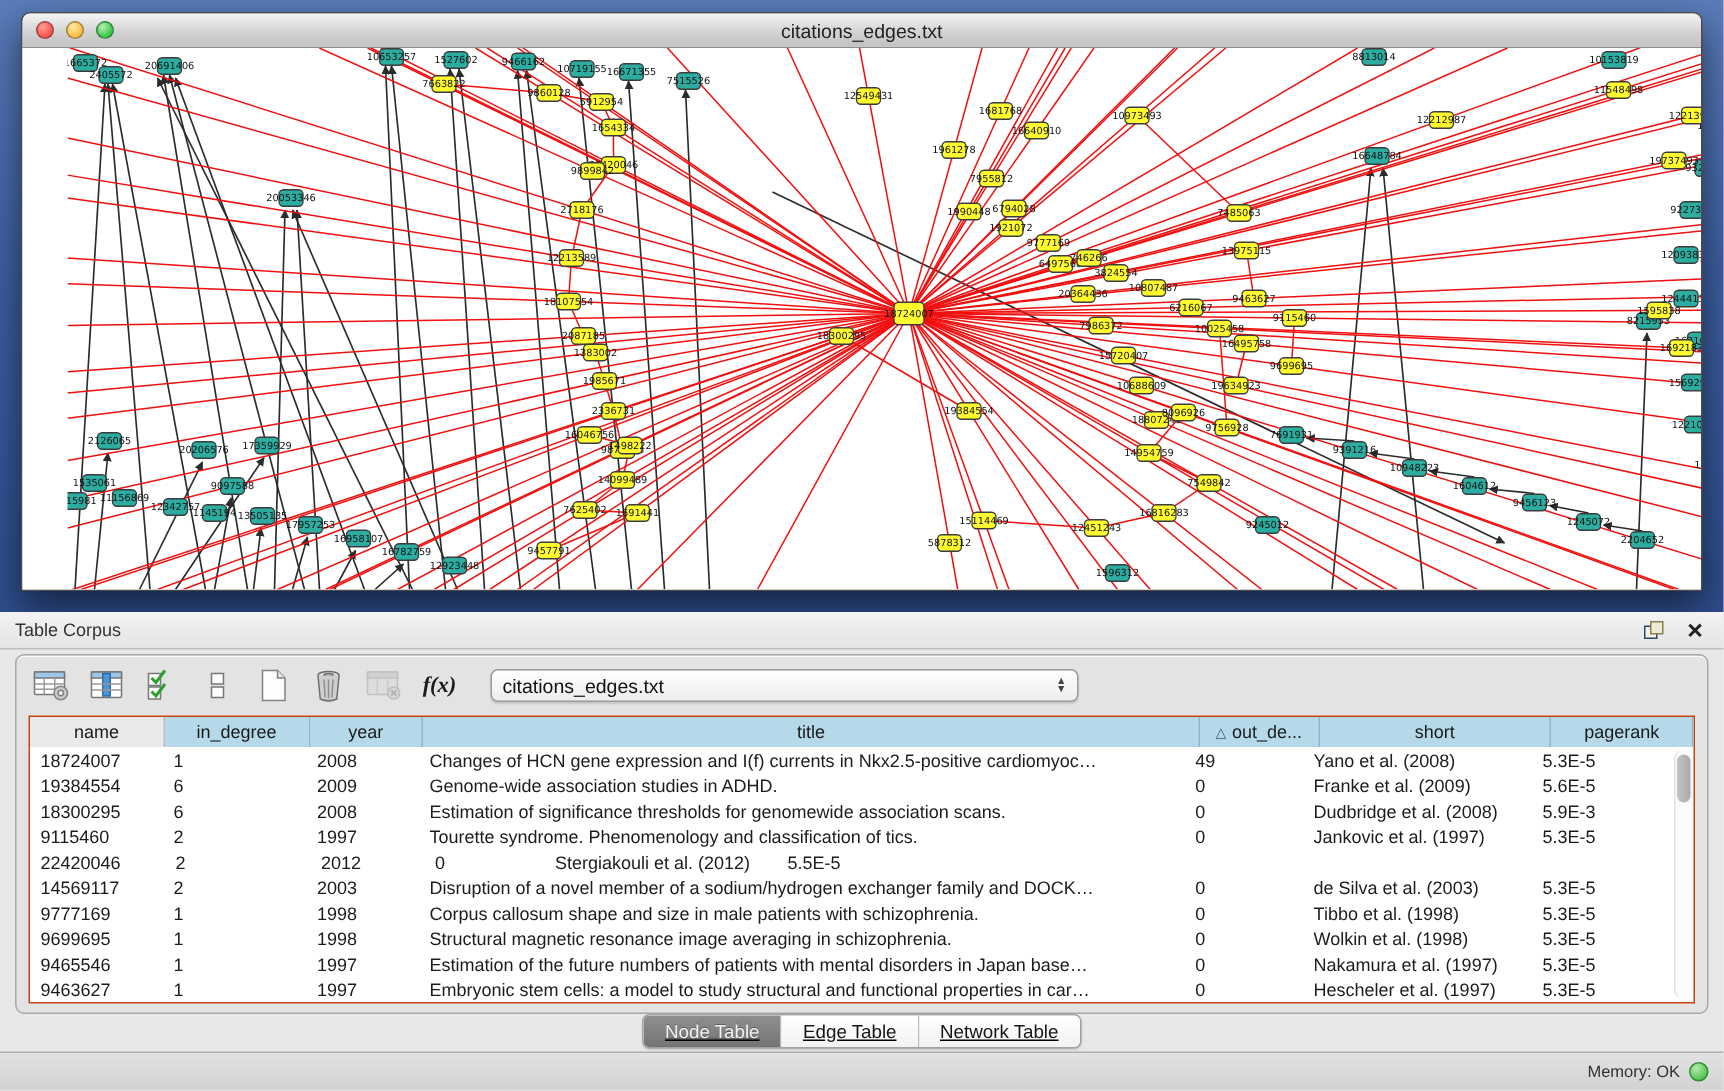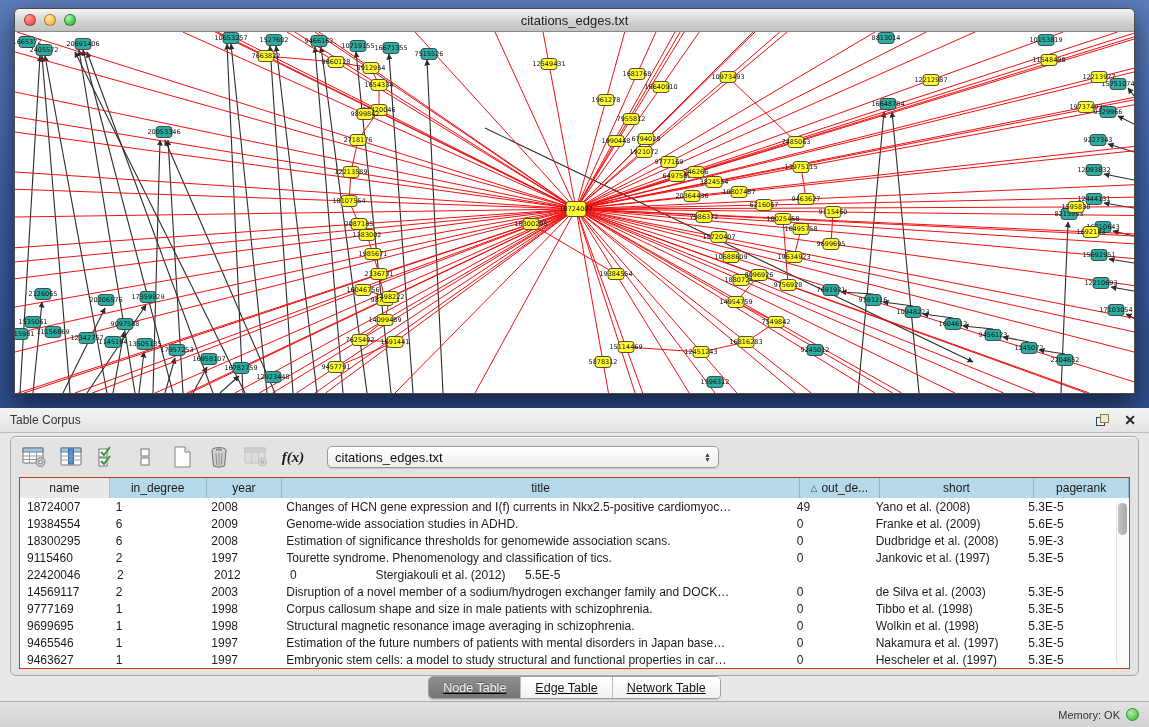--- a/index.html
+++ b/index.html
@@ -14,21 +14,21 @@
     box-shadow:0 10px 24px rgba(0,0,0,.55); }
   .titlebar { position:relative; height:23px; border-radius:5px 5px 0 0;
     background:linear-gradient(#f5f5f5,#d3d3d3 55%,#c2c2c2); border-bottom:1px solid #8b8b8b;
     display:flex; align-items:center; }
   .traffic { display:flex; gap:8px; margin-left:9px; }
   .light { width:12px; height:12px; border-radius:50%; border:1px solid rgba(0,0,0,.35); }
   .light.red { background:radial-gradient(circle at 35% 30%, #ff9d98, #f9544d 70%); }
   .light.yellow { background:radial-gradient(circle at 35% 30%, #ffe9a8, #fdbc40 70%); }
   .light.green { background:radial-gradient(circle at 35% 30%, #b8f0b2, #35c649 70%); }
   .win-title { position:absolute; left:0; right:0; text-align:center; font-size:13px; color:#222; }
-  .net-canvas { position:relative; width:1119px; height:361px; background:#fff; overflow:hidden; }
+  .net-canvas { position:relative; width:1119px; height:361px; background:#fff; overflow:hidden;padding-left:30px; }
   .net-canvas svg { display:block; }
 
   
   .bottom { position:absolute; left:0; top:408px; width:1149px; height:319px; background:#e8e8e8; }
   .tp-header { position:relative; height:25px; background:linear-gradient(#f3f3f3,#e4e4e4);
     border-bottom:1px solid #bdbdbd; display:flex; align-items:center; padding:0 10px;
     font-size:12px; color:#333; }
   .tp-header .spacer { flex:1; }
   .tp-icon { width:18px; height:16px; margin-left:10px; display:flex; align-items:center;
     justify-content:center; cursor:default; }
@@ -866,21 +866,21 @@
             <div class="td" style="width: 519px;">Tourette syndrome. Phenomenology and classification of tics.</div>
             <div class="td" style="width: 80px;">0</div>
             <div class="td" style="width: 155px;">Jankovic et al. (1997)</div>
             <div class="td" style="width: 95px;">5.3E-5</div>
           </div>
           <div class="tr">
             <div class="td" style="width: 90px;">22420046</div>
             <div class="td" style="width: 97px;">2</div>
             <div class="td" style="width: 76px;">2012</div>
             <div class="td" style="width: 80px;">0</div>
-            <div class="td" style="width: 155px; text-align: center;">Stergiakouli et al. (2012)</div>
+            <div class="td" style="width: 155px;">Stergiakouli et al. (2012)</div>
             <div class="td" style="width: 95px;">5.5E-5</div>
           </div>
           <div class="tr">
             <div class="td" style="width: 90px;">14569117</div>
             <div class="td" style="width: 97px;">2</div>
             <div class="td" style="width: 76px;">2003</div>
             <div class="td" style="width: 519px;">Disruption of a novel member of a sodium/hydrogen exchanger family and DOCK…</div>
             <div class="td" style="width: 80px;">0</div>
             <div class="td" style="width: 155px;">de Silva et al. (2003)</div>
             <div class="td" style="width: 95px;">5.3E-5</div>

